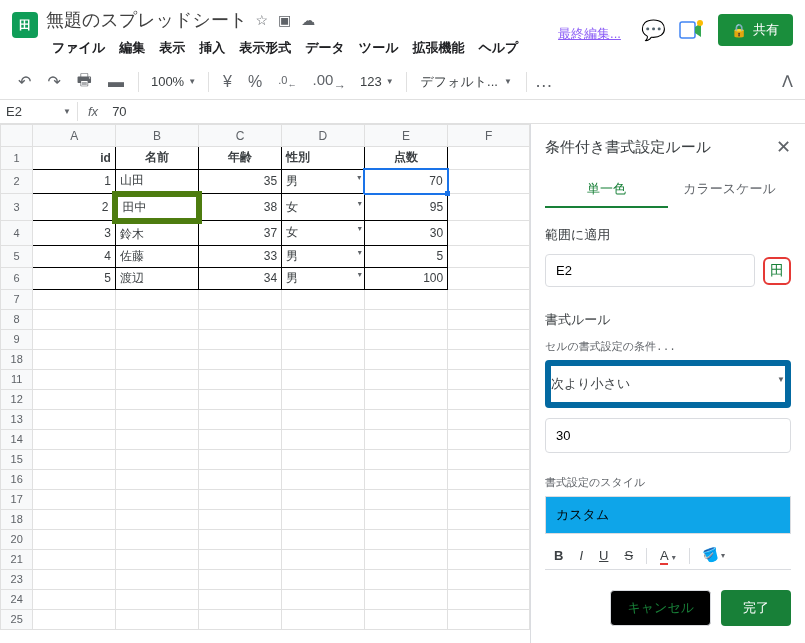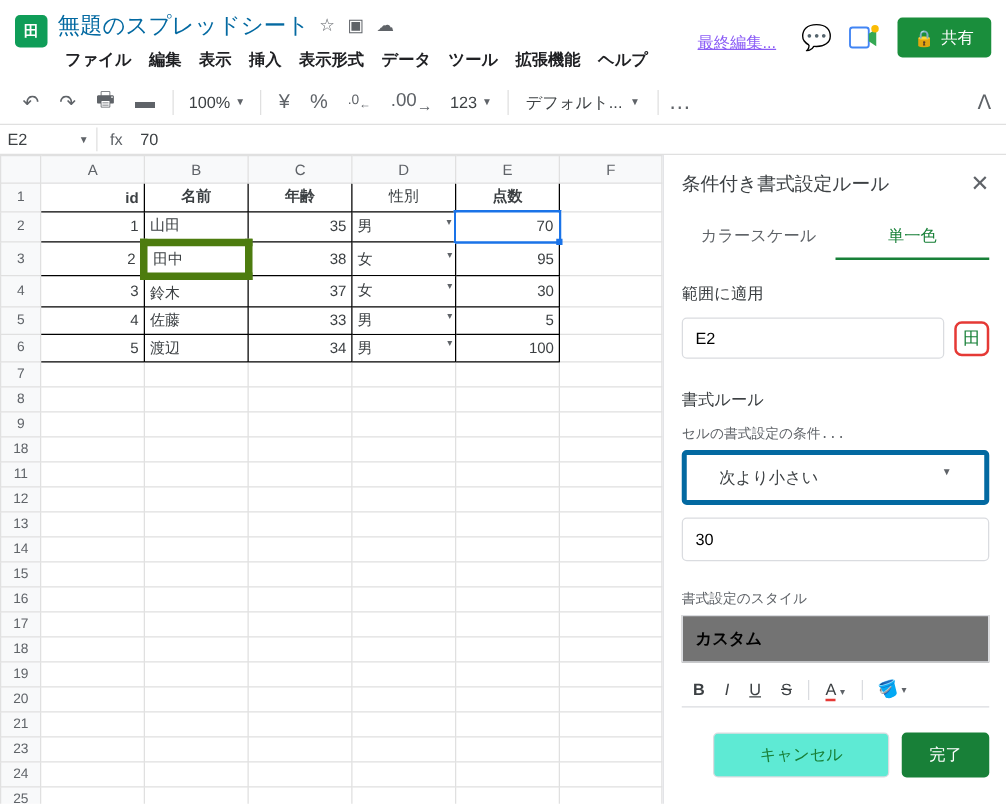--- a/index.html
+++ b/index.html
@@ -2,42 +2,42 @@
 <html><head>
 <meta charset="utf-8">
 <style>
 * { box-sizing: border-box; margin: 0; padding: 0; }
 body { font-family: Arial, "Hiragino Sans", sans-serif; font-size: 13px; color: #3c4043; background: #fff; width: 805px; height: 643px; overflow: hidden; }
 
 .header { display: flex; align-items: flex-start; padding: 8px 12px 4px; gap: 8px; }
 .logo { width: 26px; height: 26px; background: #0f9d58; border-radius: 4px; display: flex; align-items: center; justify-content: center; color: #fff; font-size: 12px; font-weight: bold; margin-top: 4px; }
 .title-area { flex: 1; }
 .title-row { display: flex; align-items: center; gap: 8px; }
-.doc-title { font-size: 18px; color: #0369a1; }
+.doc-title { font-size: 18px; color: #404040; }
 .title-icons { display: flex; gap: 10px; color: #5f6368; }
 .title-icons span { cursor: pointer; font-size: 14px; }
 .menubar { display: flex; gap: 2px; margin-top: 4px; }
 .menubar span { padding: 3px 6px; color: #202124; font-size: 13px; cursor: pointer; border-radius: 3px; font-weight: bold; }
 .last-edit { color: #8b5cf6; text-decoration: underline; font-size: 13px; margin-right: 12px; align-self: center; }
 .header-right { display: flex; align-items: center; gap: 12px; margin-top: 6px; }
 .comment-icon { font-size: 20px; color: #5f6368; cursor: pointer; }
 .meet-icon { width: 28px; height: 22px; cursor: pointer; position: relative; }
 .share-btn { background: #1a8e3c; color: #fff; border: none; border-radius: 4px; padding: 7px 14px; font-size: 13px; cursor: pointer; display: flex; align-items: center; gap: 5px; font-weight: 500; }
 
 .toolbar { display: flex; align-items: center; padding: 4px 12px; border-bottom: 1px solid #e0e0e0; gap: 4px; height: 36px; }
 .tb-btn { padding: 4px 6px; cursor: pointer; color: #5f6368; font-size: 16px; border-radius: 3px; }
 .tb-sep { width: 1px; height: 20px; background: #e0e0e0; margin: 0 4px; }
 .zoom { font-size: 13px; color: #3c4043; padding: 2px 4px; display: flex; align-items: center; gap: 4px; }
 .font-name { font-size: 13px; color: #3c4043; padding: 2px 6px; display: flex; align-items: center; gap: 6px; }
 .tb-more { font-size: 18px; color: #5f6368; }
 .tb-expand { margin-left: auto; color: #5f6368; font-size: 16px; cursor: pointer; }
 
 .formula-bar { display: flex; align-items: center; border-bottom: 1px solid #e0e0e0; height: 24px; }
 .name-box { width: 78px; padding: 2px 6px; border-right: 1px solid #e0e0e0; font-size: 13px; display: flex; align-items: center; justify-content: space-between; }
-.fx { color: #5f6368; padding: 0 10px; font-size: 13px; }
+.fx { font-style: italic; color: #5f6368; padding: 0 10px; font-size: 13px; }
 .fv { font-size: 13px; padding: 0 4px; }
 
 .main { display: flex; height: calc(643px - 120px); }
 .sheet-area { flex: 1; overflow: hidden; position: relative; }
 .grid { border-collapse: collapse; font-size: 12px; width: 100%; }
 .grid th, .grid td { border: 1px solid #e0e0e0; }
 .ch th { background: #f8f9fa; color: #5f6368; font-weight: normal; height: 22px; text-align: center; }
 .corner { width: 34px; background: #f8f9fa; }
 .col { width: 88px; }
 .rh { background: #f8f9fa; color: #5f6368; text-align: center; width: 34px; height: 20px; font-weight: normal; font-size: 11px; }
@@ -54,35 +54,35 @@
 .sb-title { font-size: 15px; color: #3c4043; }
 .close-x { font-size: 18px; color: #5f6368; cursor: pointer; }
 .tabs { display: flex; margin-bottom: 18px; }
 .tab { flex: 1; text-align: center; padding: 8px 0; font-size: 13px; color: #5f6368; cursor: pointer; }
 .tab.active { color: #188038; border-bottom: 2px solid #188038; font-weight: 500; }
 .sb-label { font-size: 13px; color: #3c4043; margin-bottom: 10px; }
 .range-row { display: flex; gap: 8px; align-items: center; margin-bottom: 24px; }
 .range-input { flex: 1; border: 1px solid #dadce0; border-radius: 4px; padding: 8px 10px; font-size: 13px; }
 .range-btn { width: 28px; height: 28px; border: 2.5px solid #e53935; border-radius: 6px; display: flex; align-items: center; justify-content: center; color: #188038; cursor: pointer; font-size: 14px; }
 .sb-sublabel { font-size: 11px; color: #5f6368; margin-bottom: 6px; font-family: Liberation Mono, monospace; }
-.select-box { border: 4px solid #0369a1; border-radius: 4px; padding: 9px 26px; font-size: 13px; margin-bottom: 10px; display: flex; justify-content: space-between; cursor: pointer; }
+.select-box { border: 6px solid #0369a1; border-radius: 4px; padding: 9px 0; font-size: 13px; margin-bottom: 10px; display: flex; justify-content: space-between; cursor: pointer; }
 .input-box { border: 1px solid #dadce0; border-radius: 4px; padding: 9px 10px; font-size: 13px; margin-bottom: 22px; width: 100%; }
-.style-preview { background: #737373; color: #000; padding: 9px 10px; font-size: 13px; border: 1px solid #dadce0; margin-bottom: 8px; font-weight: bold; }
+.style-preview { background: #0ea5e9; color: #000; padding: 9px 10px; font-size: 13px; border: 1px solid #dadce0; margin-bottom: 8px; }
 .format-bar { display: flex; gap: 10px; align-items: center; padding: 4px 6px; border-bottom: 1px solid #dadce0; margin-bottom: 20px; }
 .fmt-btn { font-size: 13px; cursor: pointer; color: #3c4043; padding: 2px 3px; }
 .bold { font-weight: bold; }
 .ital { font-style: italic; }
 .under { text-decoration: underline; }
 .strike { text-decoration: line-through; }
 .sep { width: 1px; height: 16px; background: #dadce0; }
 .text-color { border-bottom: 2.5px solid #e53935; line-height: 12px; }
 .fill-color { display: flex; align-items: center; gap: 2px; }
 .bucket { display: inline-block; transform: rotate(-20deg); }
 .btn-row { display: flex; justify-content: flex-end; gap: 10px; margin-bottom: 26px; }
-.btn-cancel { background: #5eead4; border: 1px solid #dadce0; color: #188038; padding: 8px 36px; border-radius: 4px; cursor: pointer; font-size: 13px; }
+.btn-cancel { background: #000000; border: 1px solid #dadce0; color: #188038; padding: 8px 16px; border-radius: 4px; cursor: pointer; font-size: 13px; }
 .btn-done { background: #188038; border: none; color: #fff; padding: 8px 22px; border-radius: 4px; cursor: pointer; font-size: 13px; }
 .add-rule { color: #188038; font-size: 13px; cursor: pointer; text-align: center; }
 
 .small-arrow { font-size: 8px; color: #5f6368; }
 </style>
 </head>
 <body>
 
 <div class="header">
   <div class="logo">田</div>
@@ -170,21 +170,21 @@
             <th class="col">C</th>
             <th class="col">D</th>
             <th class="col">E</th>
             <th class="col">F</th>
           </tr>
           <tr class="data">
             <th class="rh">1</th>
             <td class="hdr" style="text-align:right;font-weight:bold;border:1px solid #000">id</td>
             <td style="text-align:center;font-weight:bold;border:1px solid #000">名前</td>
             <td style="text-align:center;font-weight:bold;border:1px solid #000">年齢</td>
-            <td style="text-align:center;font-weight:normal;border:1px solid #000">性別</td>
+            <td style="font-weight:bold;border:1px solid #000">性別</td>
             <td style="text-align:center;font-weight:bold;border:1px solid #000">点数</td>
             <td></td>
           </tr>
           <tr class="data">
             <th class="rh">2</th>
             <td class="num" style="border:1px solid #000">1</td>
             <td class="txt" style="border:1px solid #000">山田</td>
             <td class="num" style="border:1px solid #000">35</td>
             <td class="txt dd" style="border:1px solid #000">男</td>
             <td class="num selected-cell" style="border:1px solid #000">70</td>
@@ -328,29 +328,20 @@
           <tr class="data">
             <th class="rh">18</th>
             <td></td>
             <td></td>
             <td></td>
             <td></td>
             <td></td>
             <td></td>
           </tr>
           <tr class="data">
-            <th class="rh">19</th>
-            <td></td>
-            <td></td>
-            <td></td>
-            <td></td>
-            <td></td>
-            <td></td>
-          </tr>
-          <tr class="data">
             <th class="rh">20</th>
             <td></td>
             <td></td>
             <td></td>
             <td></td>
             <td></td>
             <td></td>
           </tr>
           <tr class="data">
             <th class="rh">21</th>
@@ -391,22 +382,22 @@
         </tbody>
       </table>
   </div>
 
   <div class="sidebar">
     <div class="sb-header">
       <span class="sb-title">条件付き書式設定ルール</span>
       <span class="close-x">✕</span>
     </div>
     <div class="tabs">
+      <div class="tab active">単一色</div>
       <div class="tab">カラースケール</div>
-      <div class="tab active">単一色</div>
     </div>
     <div class="sb-label">範囲に適用</div>
     <div class="range-row">
       <input class="range-input" value="E2" style="">
       <div class="range-btn">田</div>
     </div>
     <div class="sb-label">書式ルール</div>
     <div class="sb-sublabel">セルの書式設定の条件...</div>
     <div class="select-box">
         <span>次より小さい</span>

